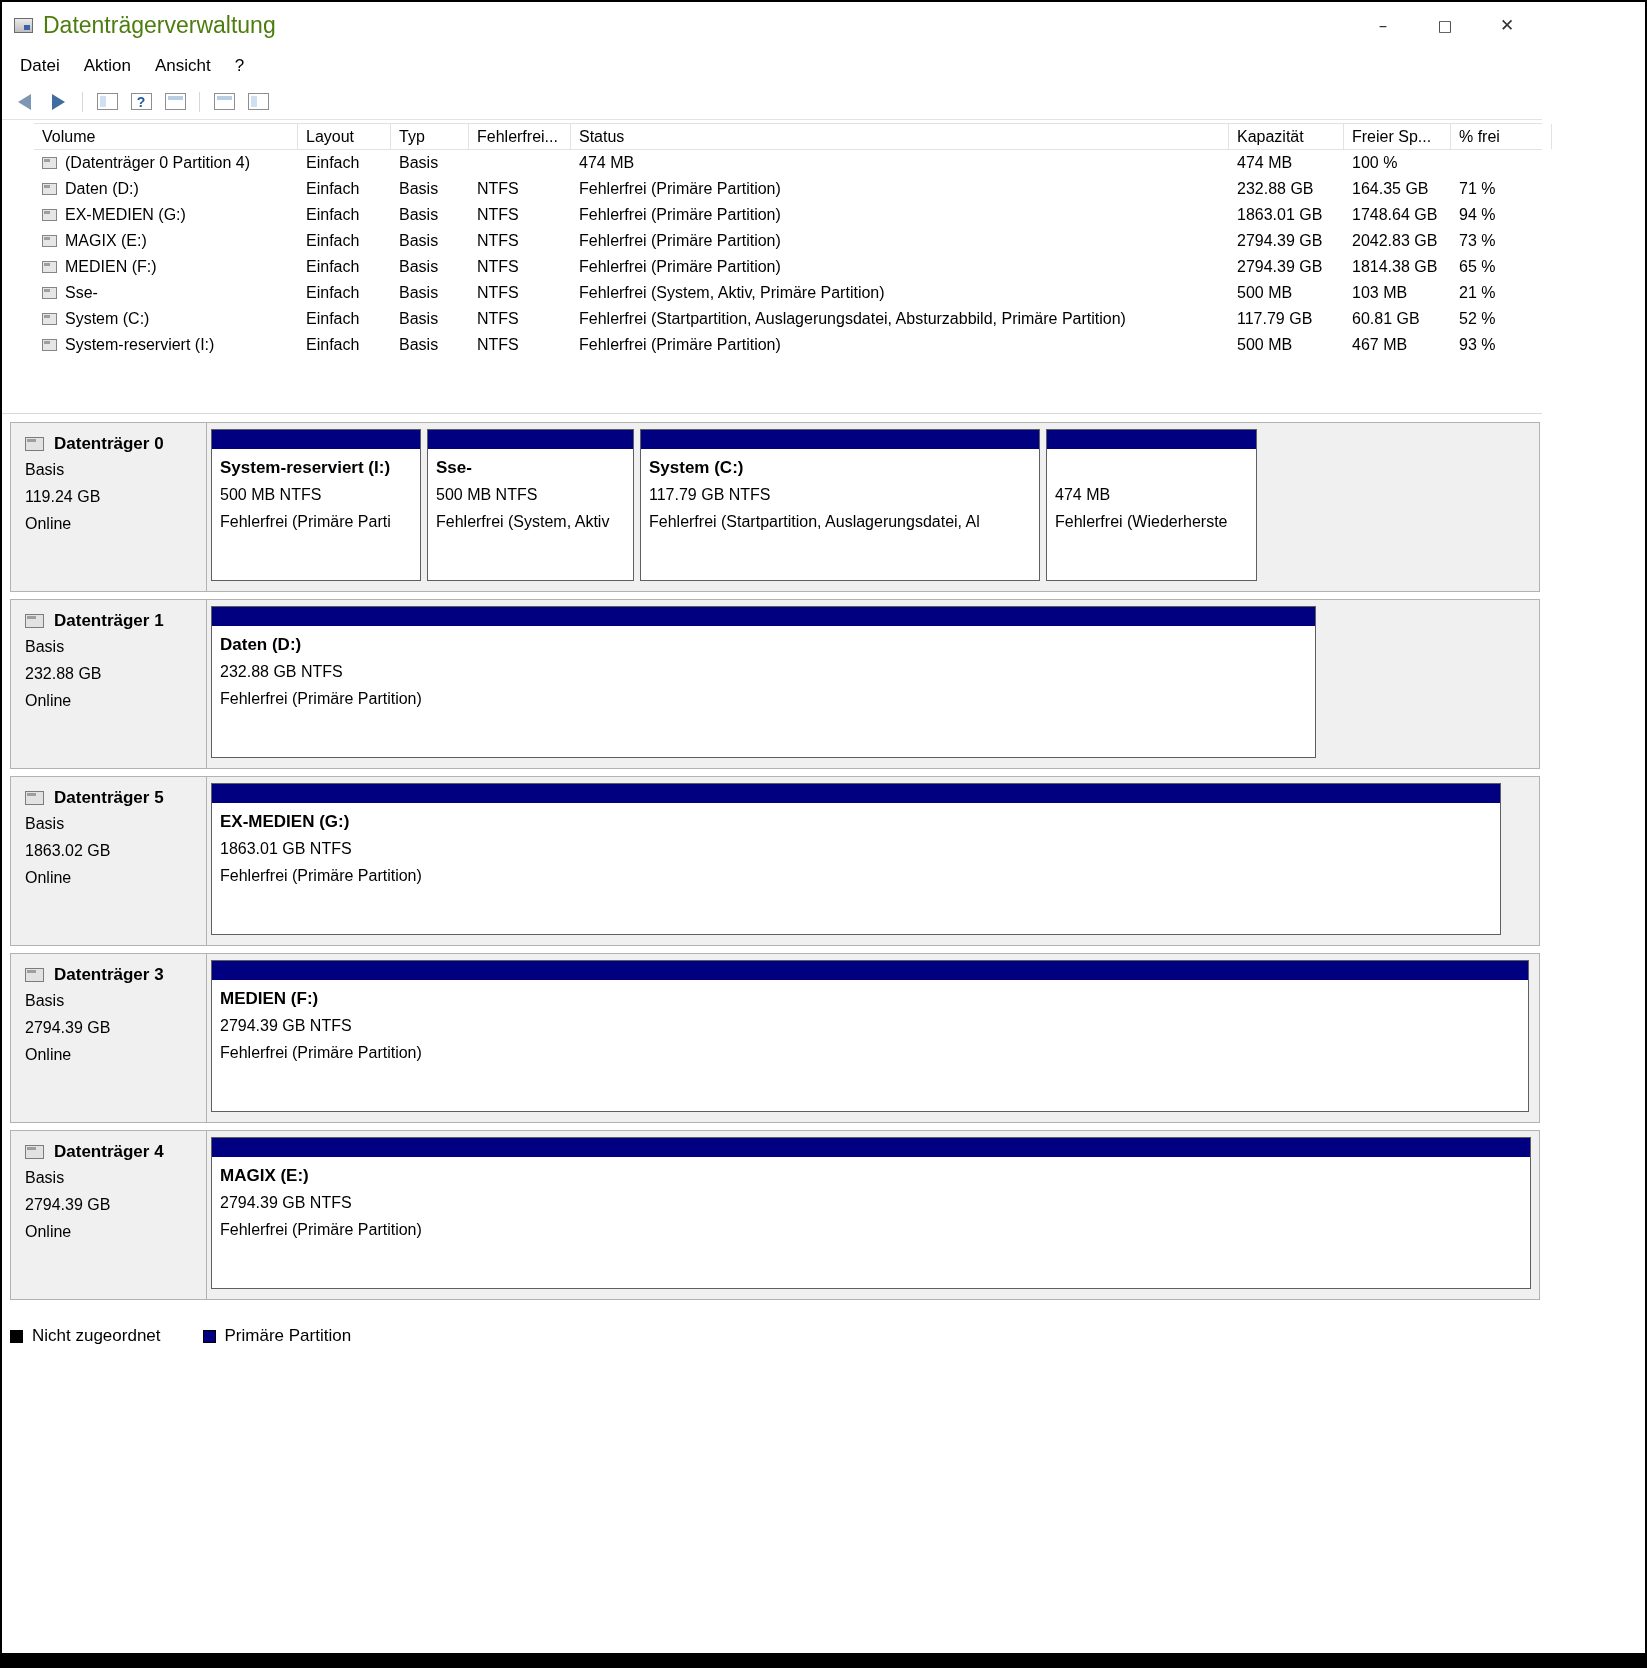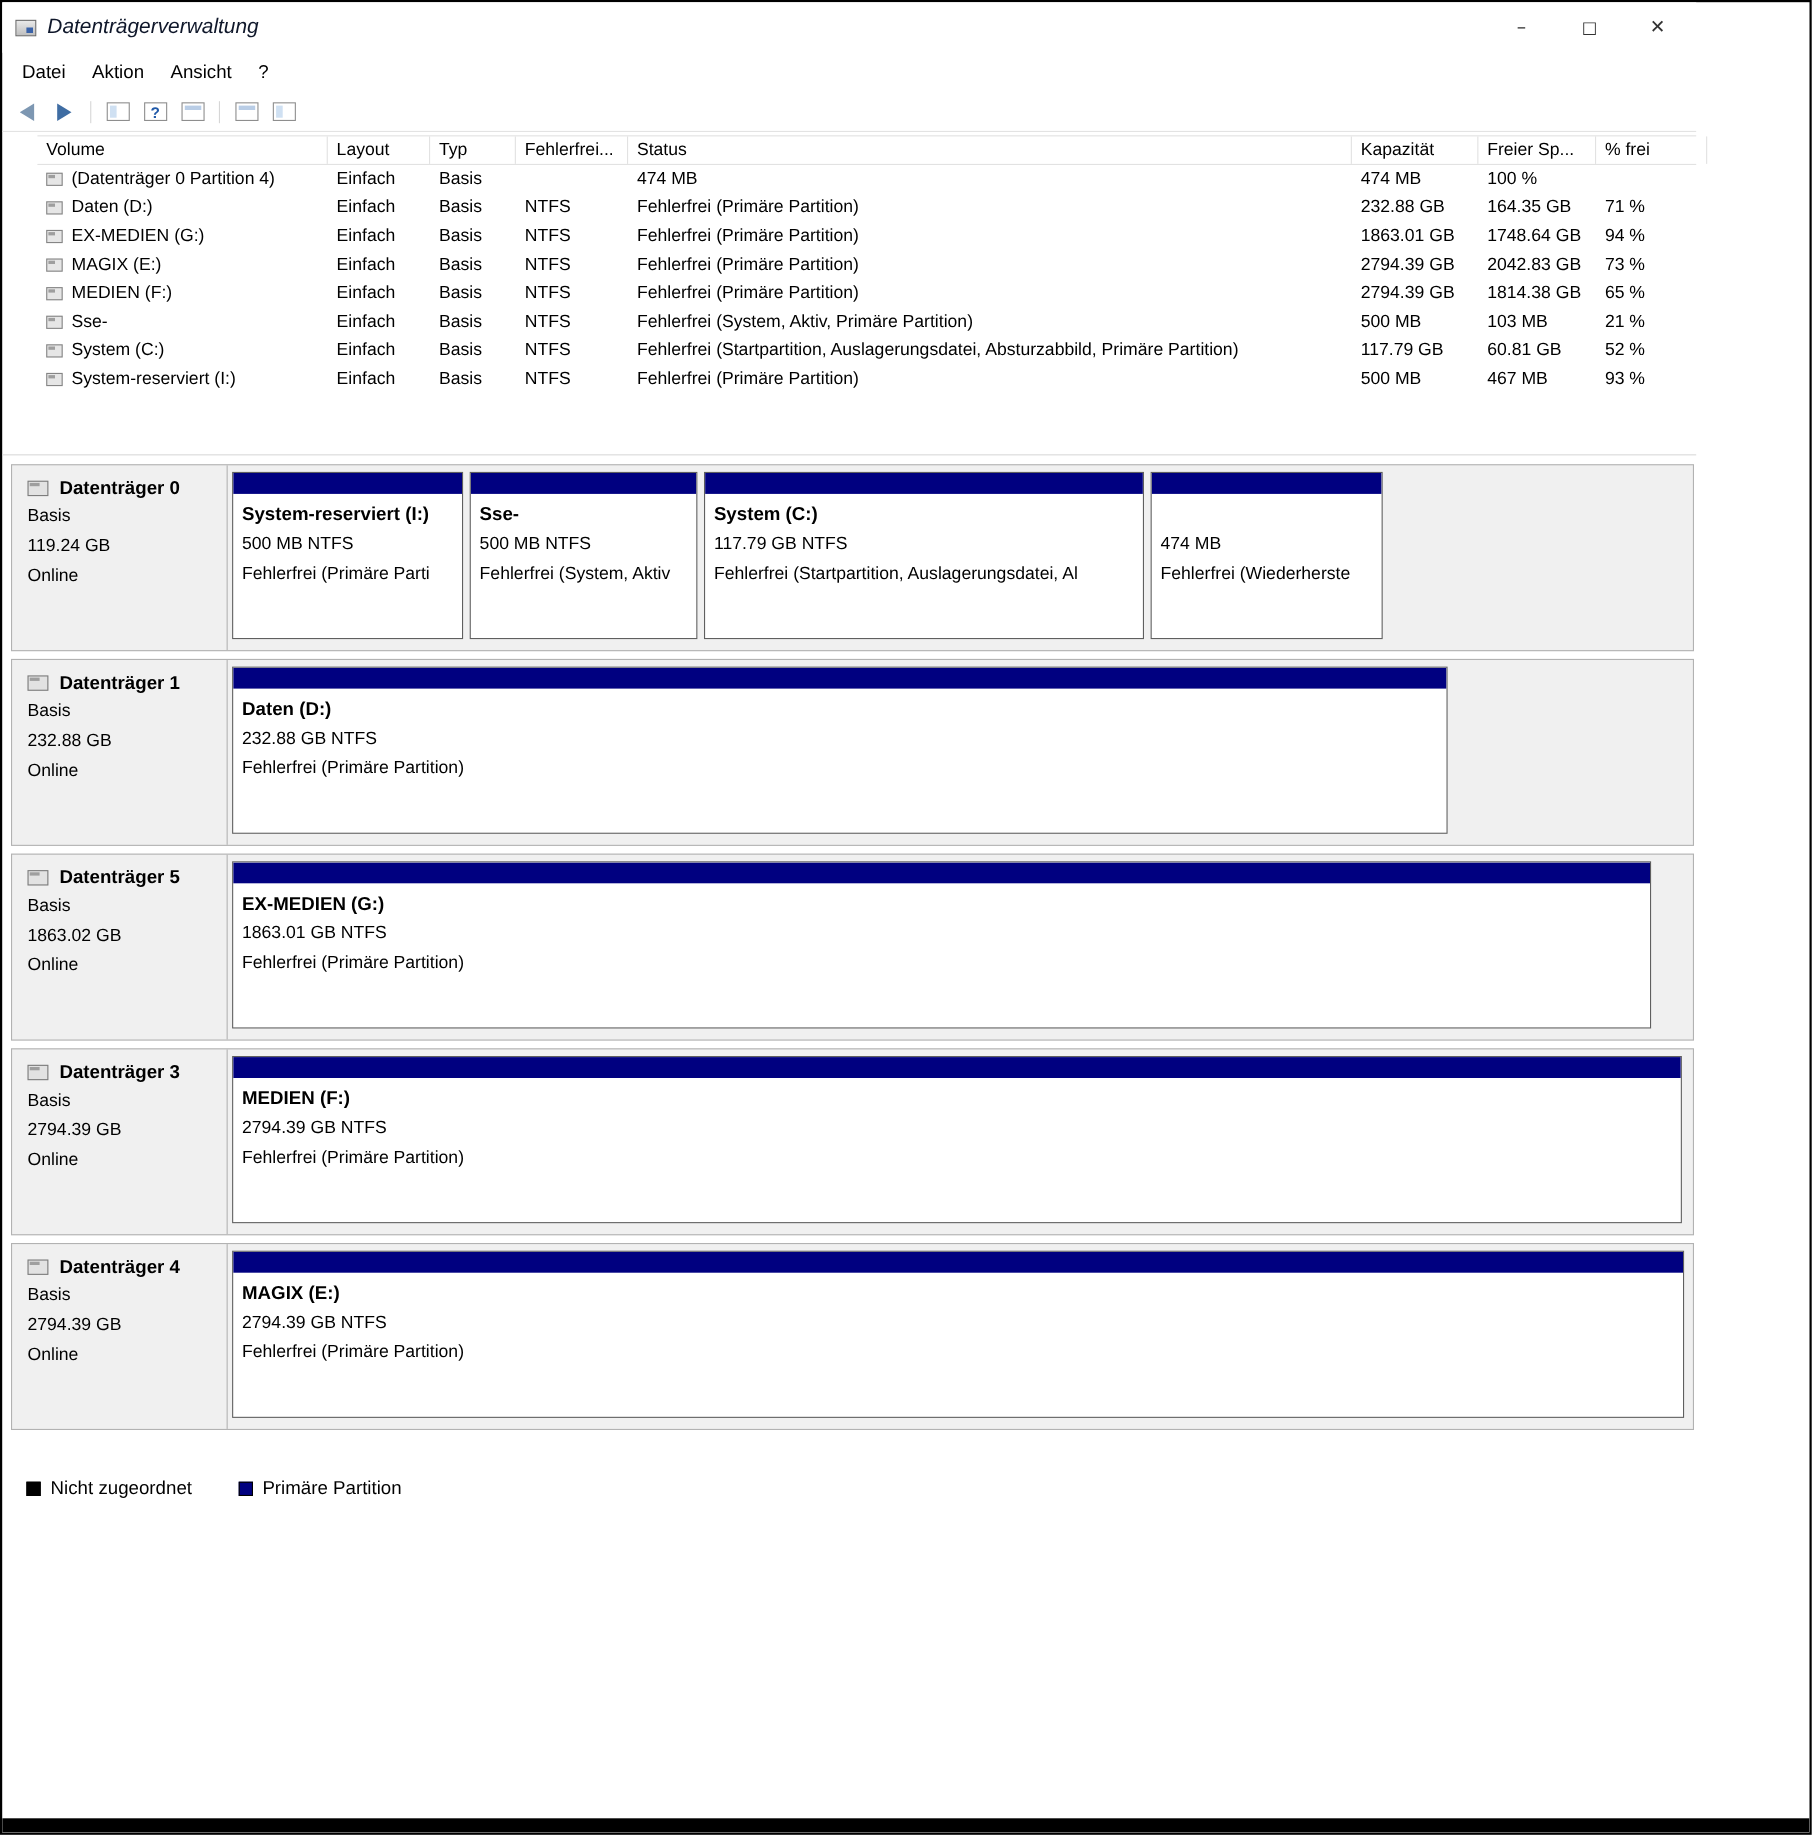--- a/index.html
+++ b/index.html
@@ -16,21 +16,21 @@
     display: flex; flex-direction: column;
     overflow: hidden;
     position: relative;
   }
   .content-col { width: 1540px; display: flex; flex-direction: column; flex: 1; }
 
   
   .titlebar { height: 46px; display: flex; align-items: center; padding: 0 4px 0 12px; background: #fff; }
   .app-icon { width: 19px; height: 15px; border: 1px solid #6b6b6b; background: linear-gradient(#e9e9e9, #bfbfbf); position: relative; flex: none; }
   .app-icon::after { content: ""; position: absolute; right: 2px; bottom: 2px; width: 6px; height: 5px; background: #3a62a8; }
-  .title-text { margin-left: 10px; font-size: 19px; color: #0f172a; font-style: italic; }
+  .title-text { margin-left: 10px; font-size: 23px; color: #4d7c0f; }
   .win-controls { margin-left: auto; display: flex; height: 100%; }
   .wbtn { width: 62px; height: 100%; background: none; border: none; font-size: 17px; color: #333; display: flex; align-items: center; justify-content: center; font-family: "DejaVu Sans", sans-serif; cursor: default; }
   .glyph-min::before { content: "\2013"; }
   .glyph-max::before { content: "\25A1"; font-size: 15px; }
   .glyph-close::before { content: "\2715"; }
 
   
   .menubar { height: 36px; display: flex; align-items: center; padding-left: 6px; font-size: 17px; }
   .menu-item { padding: 6px 12px; }
 
@@ -74,21 +74,21 @@
   .cd-icon { width: 15px; height: 15px; border-radius: 50%; background: #d9d9d9; border: 1px solid #808080; position: relative; flex: none; }
   .cd-icon::after { content: ""; position: absolute; left: 5px; top: 5px; width: 3px; height: 3px; border-radius: 50%; background: #fff; border: 1px solid #909090; }
   .disk-tray { flex: 1; padding: 6px 0 0 4px; display: flex; align-items: flex-start; overflow: hidden; }
   .part { flex: none; height: 152px; background: #fff; border: 1px solid #5f5f5f; margin-right: 6px; overflow: hidden; }
   .part-strip { height: 19px; background: #000080; }
   .part-body { padding: 5px 4px 0 8px; }
   .part-name { font-weight: bold; font-size: 17px; height: 27px; line-height: 27px; white-space: nowrap; overflow: hidden; }
   .part-line { font-size: 16px; height: 27px; line-height: 27px; white-space: nowrap; overflow: hidden; }
 
   
-  .legendbar { margin-top: 29px; height: 34px; display: flex; align-items: center; padding-left: 22px; gap: 42px; font-size: 17px; }
+  .legendbar { margin-top: 12px; height: 34px; display: flex; align-items: center; padding-left: 8px; gap: 42px; font-size: 17px; }
   .legend-item { display: flex; align-items: center; gap: 9px; }
   .swatch { width: 13px; height: 13px; border: 1px solid #000; flex: none; }
   .swatch-unallocated { background: #000000; }
   .swatch-primary { background: #000080; }
   .flex-spacer { flex: 1; }
   .bottom-strip { height: 13px; background: #000; width: 100%; }
 </style>
 </head>
 <body>
 

